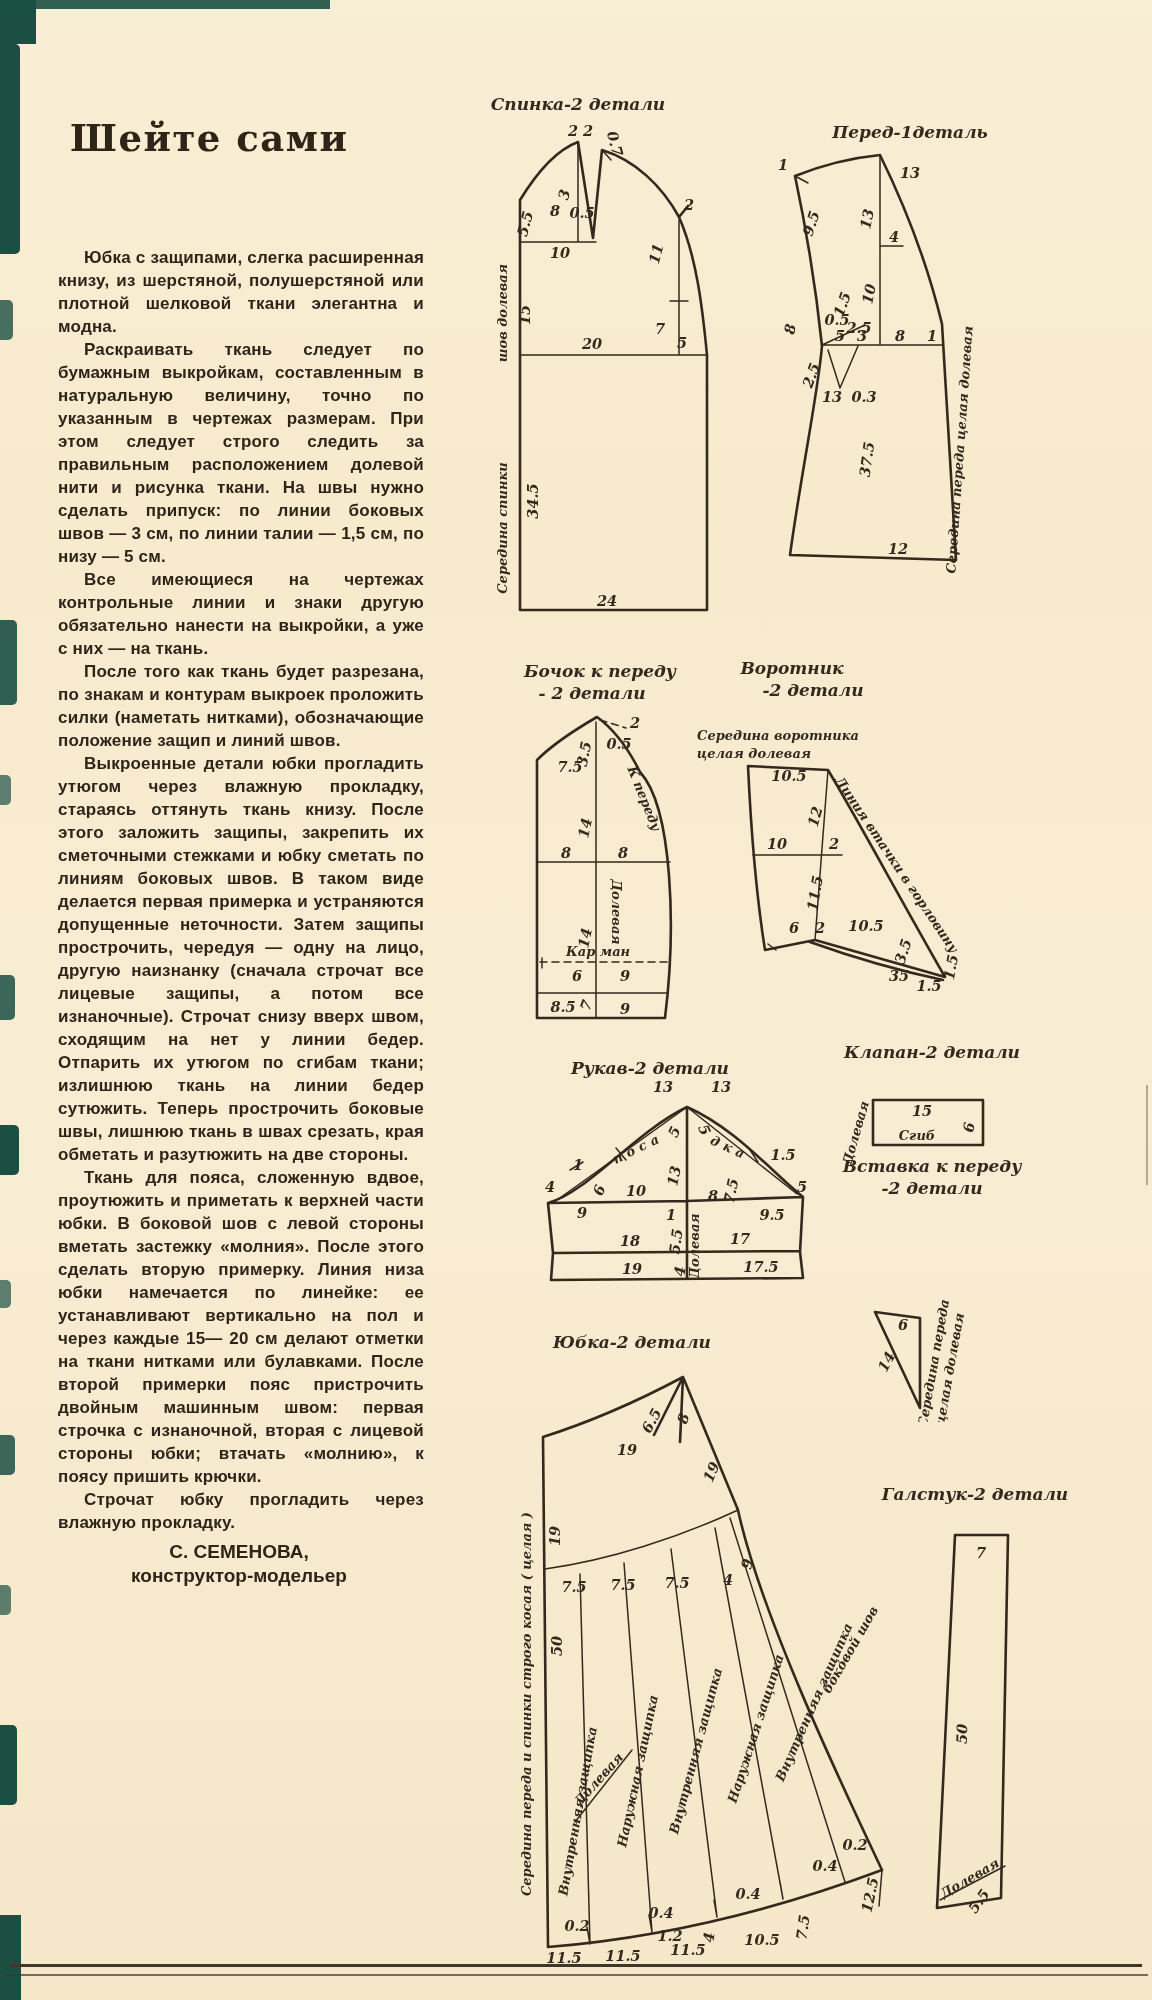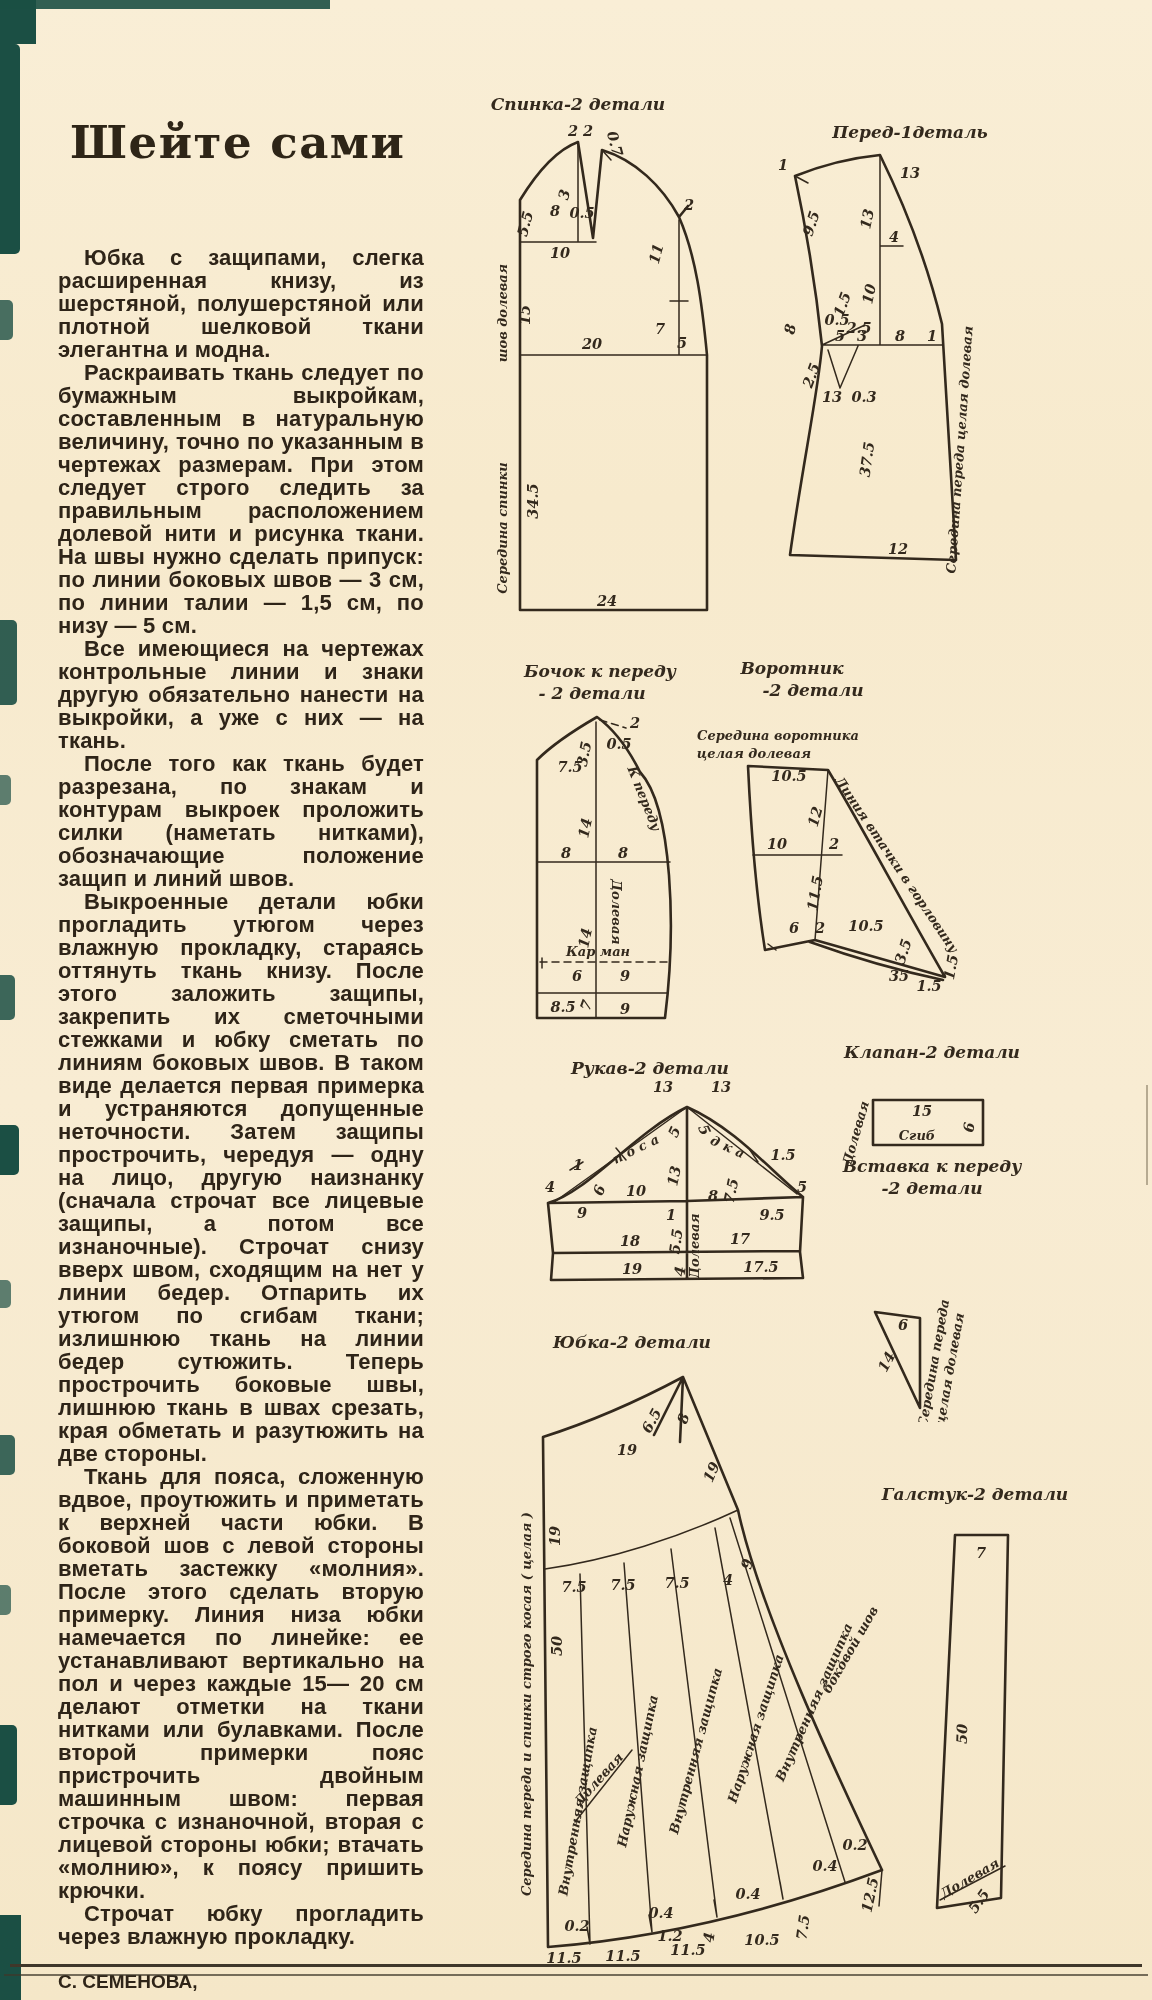--- a/index.html
+++ b/index.html
@@ -1,22 +1,22 @@
 <!DOCTYPE html>
 <html><head>
 <meta charset="utf-8">
 <style>
   html,body{margin:0;padding:0;background:#d8d0bd;}
   .page{position:relative;width:1152px;height:2000px;background:linear-gradient(180deg,#f9eed6 0%,#f7eacd 25%,#f8ecd3 55%,#f5e7c8 100%);overflow:hidden;font-family:"Liberation Sans",sans-serif;}
   .edge-blob{position:absolute;background:#1b4f44;border-radius:0 5px 5px 0;}
   .rule{position:absolute;background:#3f372a;}
-  .headline{position:absolute;left:70px;top:116px;width:360px;font-family:"DejaVu Serif",serif;font-weight:900;font-size:45px;letter-spacing:1.5px;color:#2e2517;}
+  .headline{position:absolute;left:70px;top:116px;width:360px;font-family:"DejaVu Serif",serif;font-weight:900;font-size:37px;letter-spacing:1.5px;color:#2e2517;}
   .article{position:absolute;left:58px;top:246px;width:366px;color:#2e2418;}
-  .article p{margin:0;text-indent:26px;text-align:justify;font-weight:bold;font-size:22px;line-height:23px;letter-spacing:0.2px;}
-  .signature{margin-top:22px;text-align:left;font-weight:bold;font-size:19px;line-height:24px;padding-right:4px;}
+  .article p{margin:0;text-indent:26px;text-align:justify;font-weight:bold;font-size:17px;line-height:23px;letter-spacing:0.2px;}
+  .signature{margin-top:6px;text-align:center;font-weight:bold;font-size:19px;line-height:24px;padding-right:4px;}
   .diag{position:absolute;}
   .ink path{stroke:#33291d;fill:none;stroke-linecap:round;stroke-linejoin:round;}
   .thick path{stroke-width:2.6;}
   .thin path{stroke-width:1.5;}
   .dash path{stroke-width:1.5;stroke-dasharray:7 5;}
   text.dt{font:italic 700 17px "DejaVu Serif",serif;fill:#33291d;text-anchor:middle;}
   text.dl{font:italic 700 14.5px "DejaVu Serif",serif;fill:#33291d;text-anchor:middle;}
   text.ds{font:italic 700 13px "DejaVu Serif",serif;fill:#33291d;text-anchor:middle;}
   text.sp{letter-spacing:5px;}
   .edge-line{position:absolute;background:#8a7f66;opacity:.6;}

